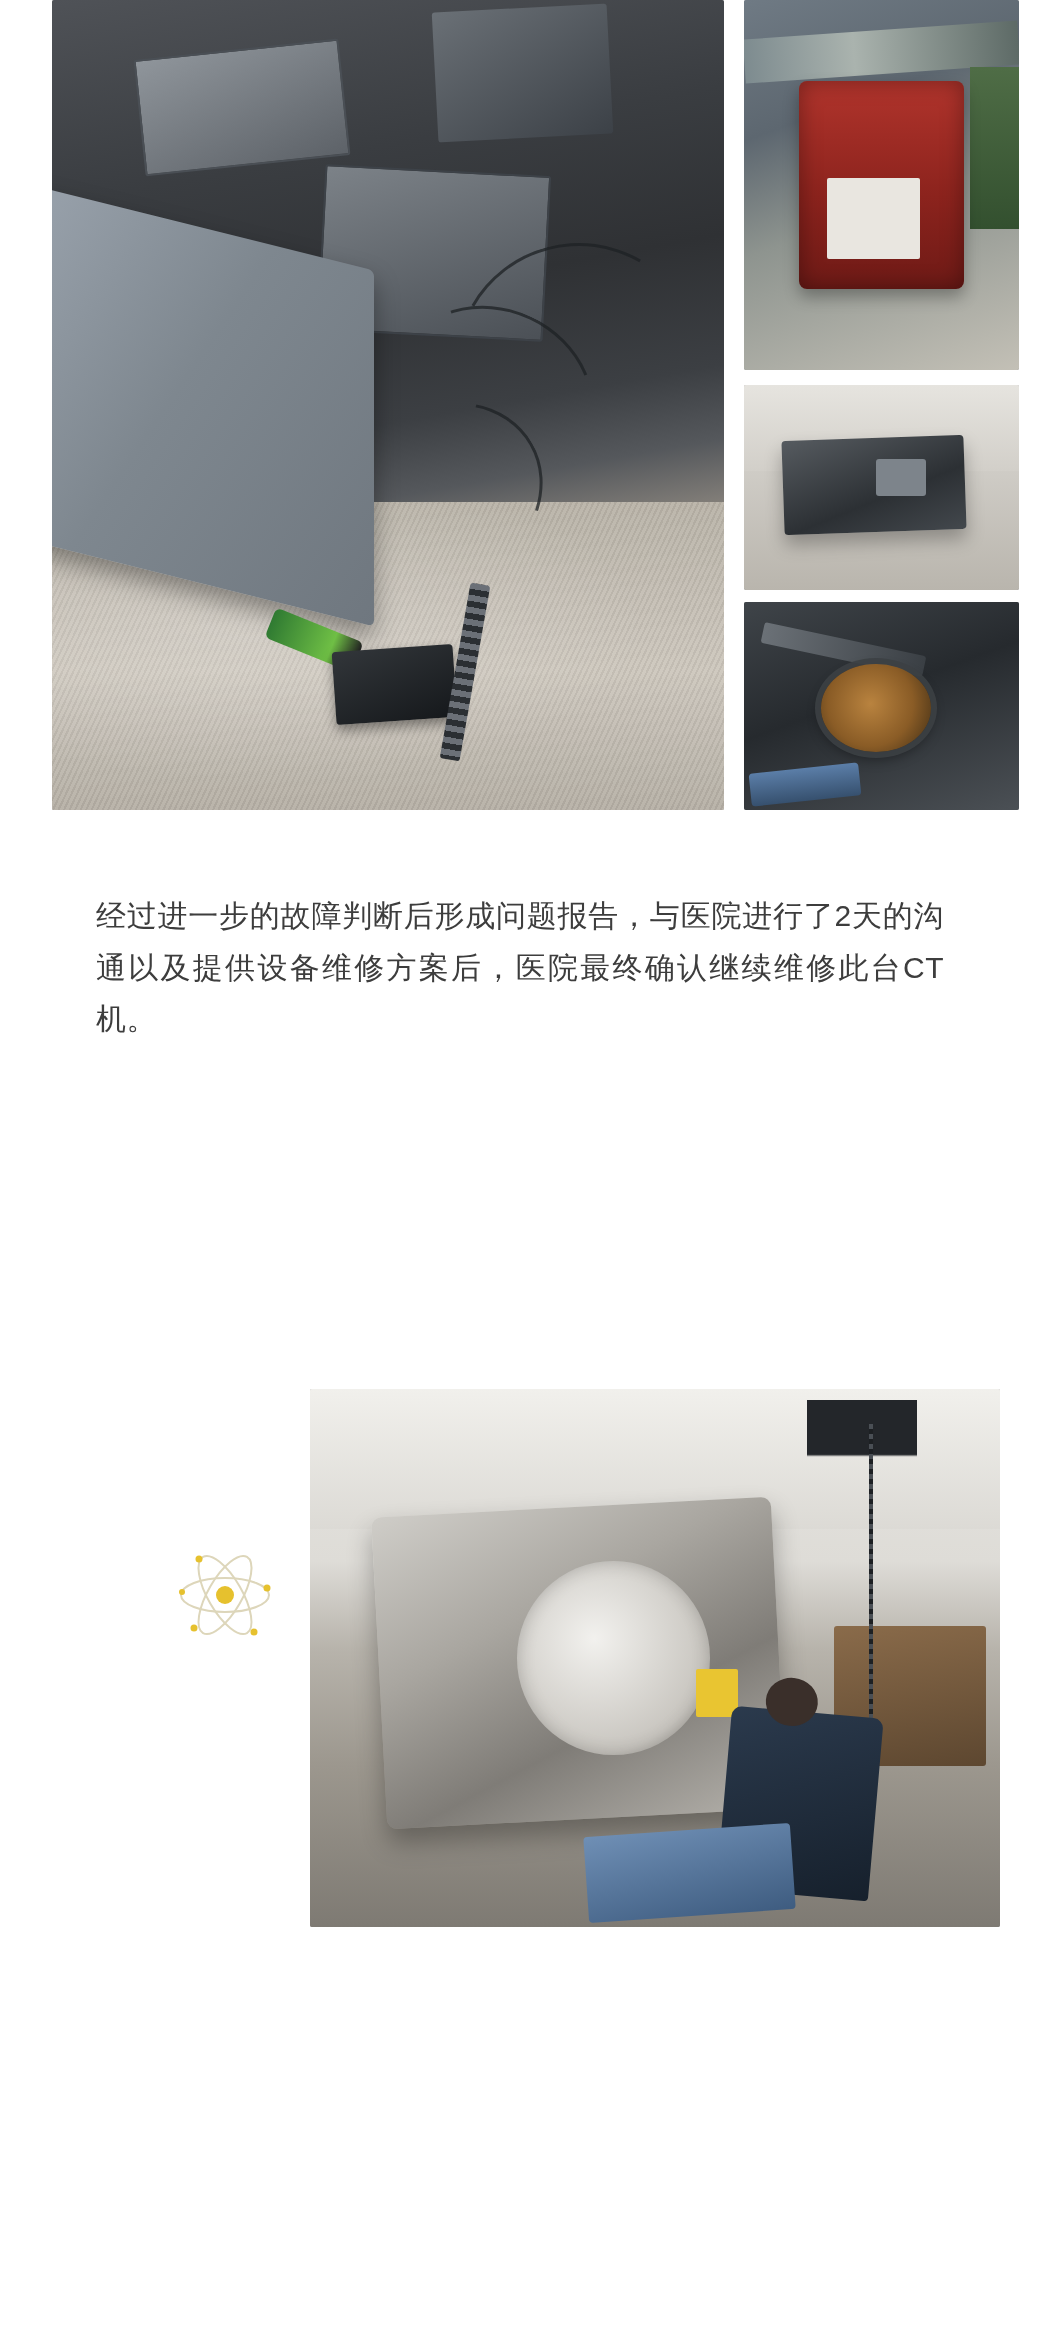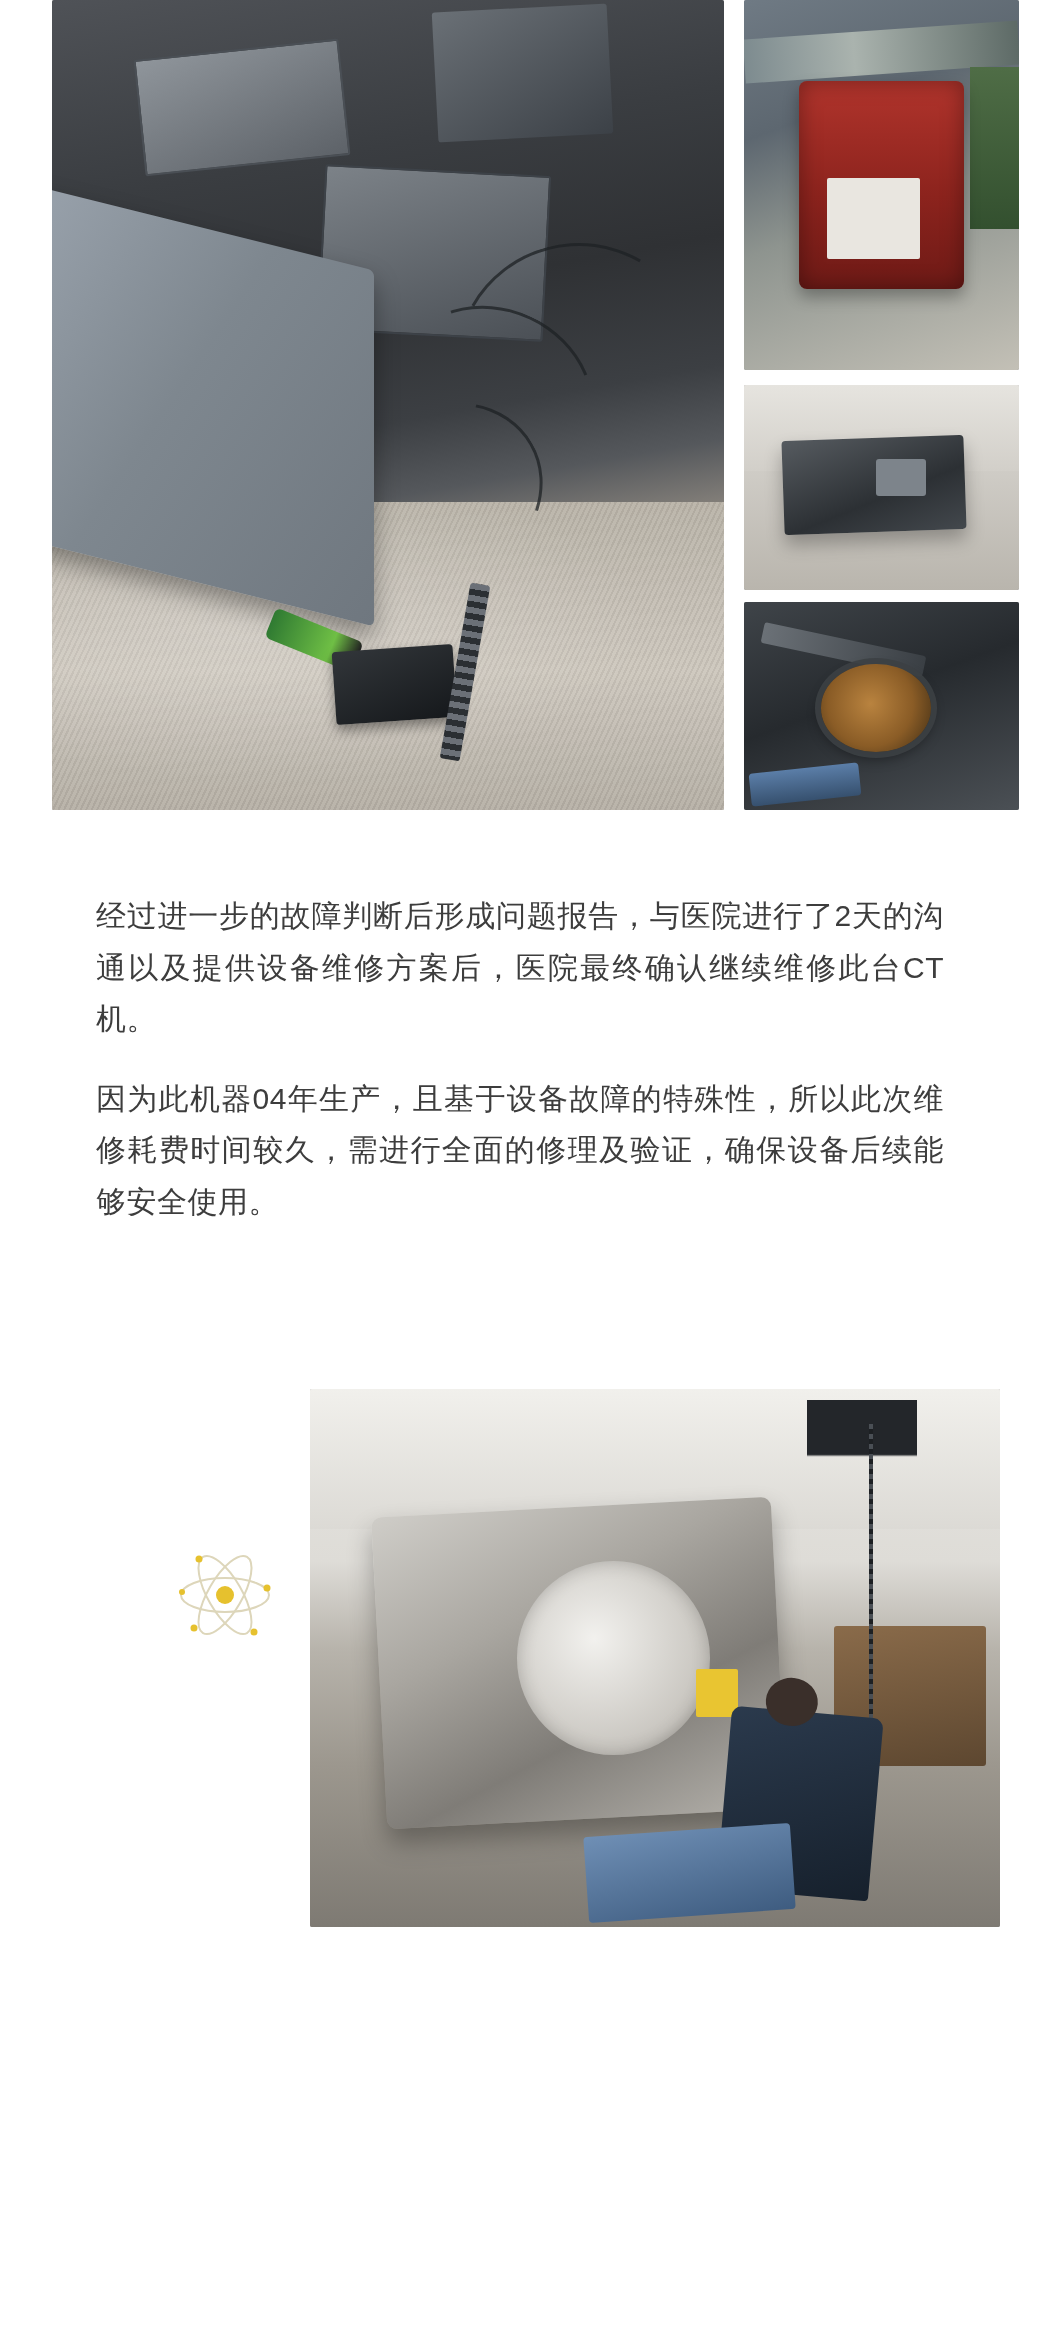--- a/index.html
+++ b/index.html
@@ -349,21 +349,20 @@
         <div class="layer gear"></div>
         <div class="layer blue"></div>
       </div>
 
     </div>
 
   </div>
 
   <div class="body-text">
     <p class="para">经过进一步的故障判断后形成问题报告，与医院进行了2天的沟通以及提供设备维修方案后，医院最终确认继续维修此台CT机。</p>
-    <p class="para">因为此机器04年生产，且基于设备故障的特殊性，所以此次维修耗费时间较久，需进行全面的修理及验证，确保设备后续能够安全使用。</p>
   </div>
 
   <div class="atom">
     <svg viewBox="0 0 110 110" width="110" height="110" aria-hidden="true">
       <g fill="none" stroke="#ddd6ba" stroke-width="2">
         <ellipse cx="55" cy="55" rx="44" ry="17"></ellipse>
         <ellipse cx="55" cy="55" rx="44" ry="17" transform="rotate(60 55 55)"></ellipse>
         <ellipse cx="55" cy="55" rx="44" ry="17" transform="rotate(120 55 55)"></ellipse>
       </g>
       <circle cx="55" cy="55" r="9" fill="#e6c12e"></circle>

